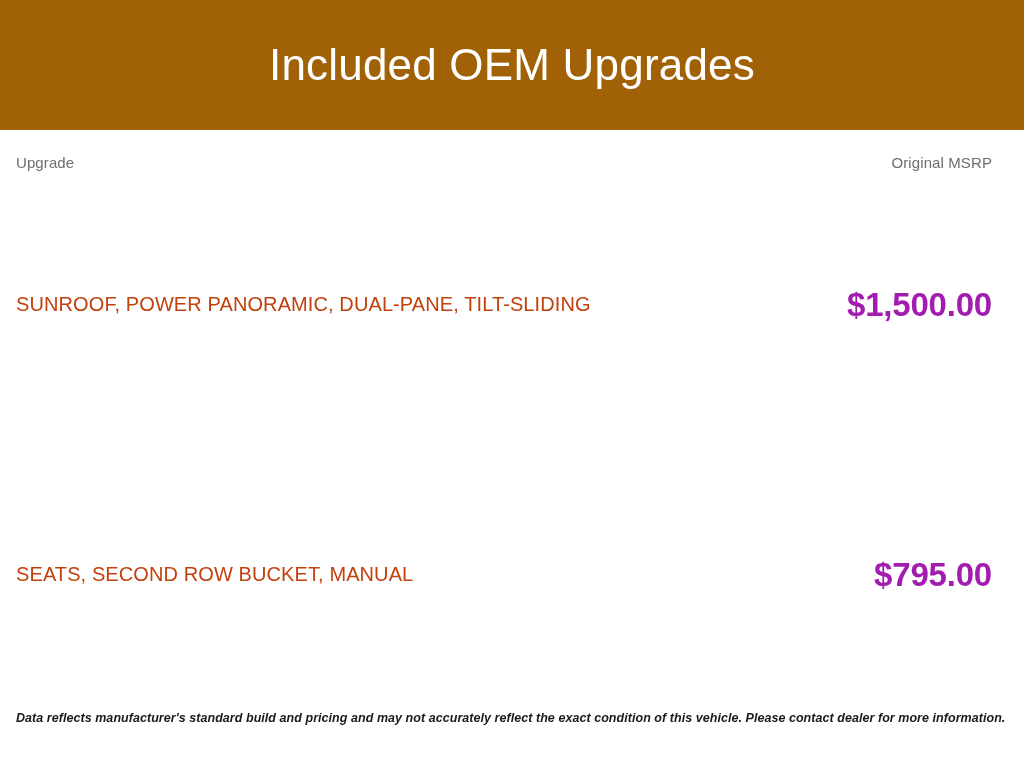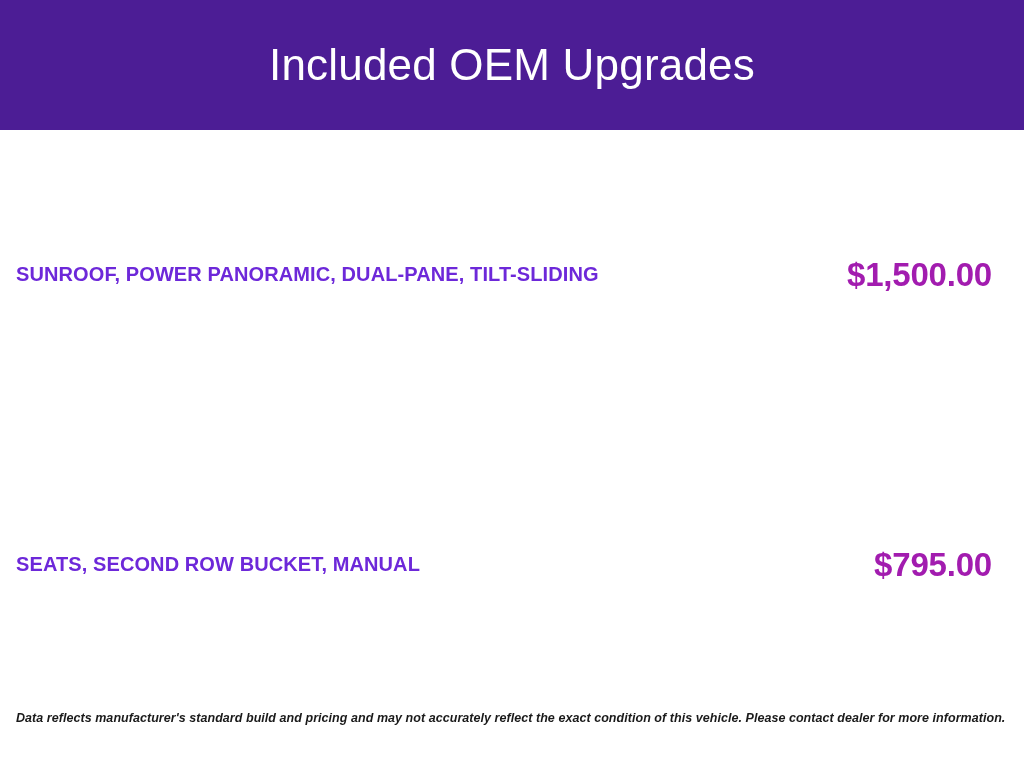--- a/index.html
+++ b/index.html
@@ -22,21 +22,21 @@
     height: 768px;
     display: flex;
     flex-direction: column;
     background: #ffffff;
   }
 
   
   .header-band {
     width: 100%;
     height: 130px;
-    background: #4c1d95;
+    background: #a16207;
     display: flex;
     align-items: center;
     justify-content: center;
     flex: 0 0 130px;
   }
 
   .header-title {
     color: #ffffff;
     font-size: 44px;
     font-weight: 400;
@@ -81,22 +81,22 @@
     flex: 1 1 0;
     display: flex;
     align-items: center;
     justify-content: space-between;
     gap: 24px;
     min-height: 0;
   }
 
   .upgrade-name {
     font-size: 20px;
-    font-weight: 700;
-    color: #6d28d9;
+    font-weight: 400;
+    color: #c2410c;
     line-height: 1.15;
     letter-spacing: 0.1px;
     max-width: 640px;
     flex: 1 1 auto;
   }
 
   .upgrade-price {
     font-size: 33px;
     font-weight: 700;
     color: #a21caf;
@@ -122,20 +122,24 @@
 <body>
 
 <div class="page">
 
   <div class="header-band">
     <h1 class="header-title">Included OEM Upgrades</h1>
   </div>
 
   <div class="table-area">
 
+    <div class="column-headers">
+      <span class="col-head">Upgrade</span>
+      <span class="col-head right">Original MSRP</span>
+    </div>
 
     <div class="rows">
 
       <div class="upgrade-row">
         <span class="upgrade-name">SUNROOF, POWER PANORAMIC, DUAL-PANE, TILT-SLIDING</span>
         <span class="upgrade-price">$1,500.00</span>
       </div>
 
       <div class="upgrade-row">
         <span class="upgrade-name">SEATS, SECOND ROW BUCKET, MANUAL</span>

